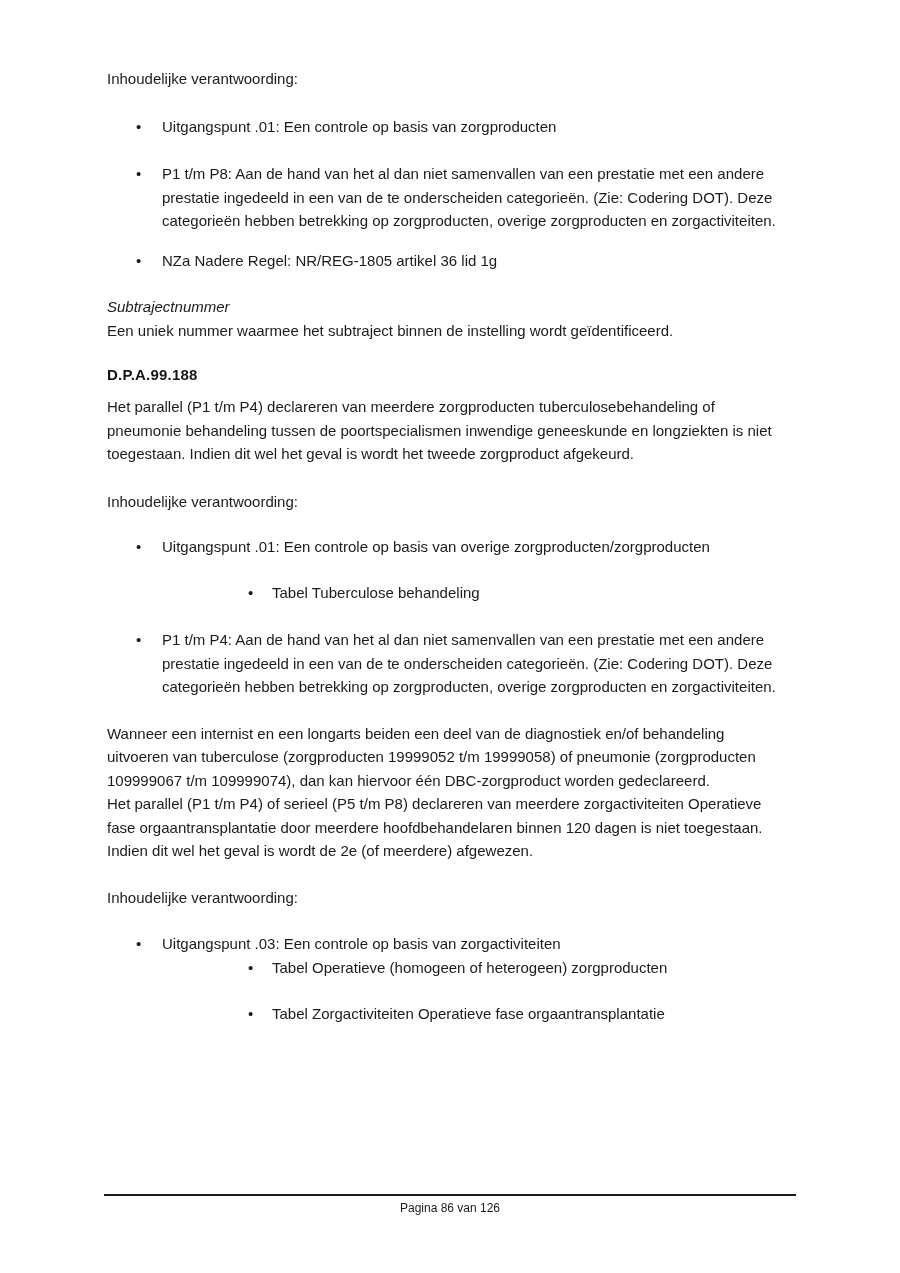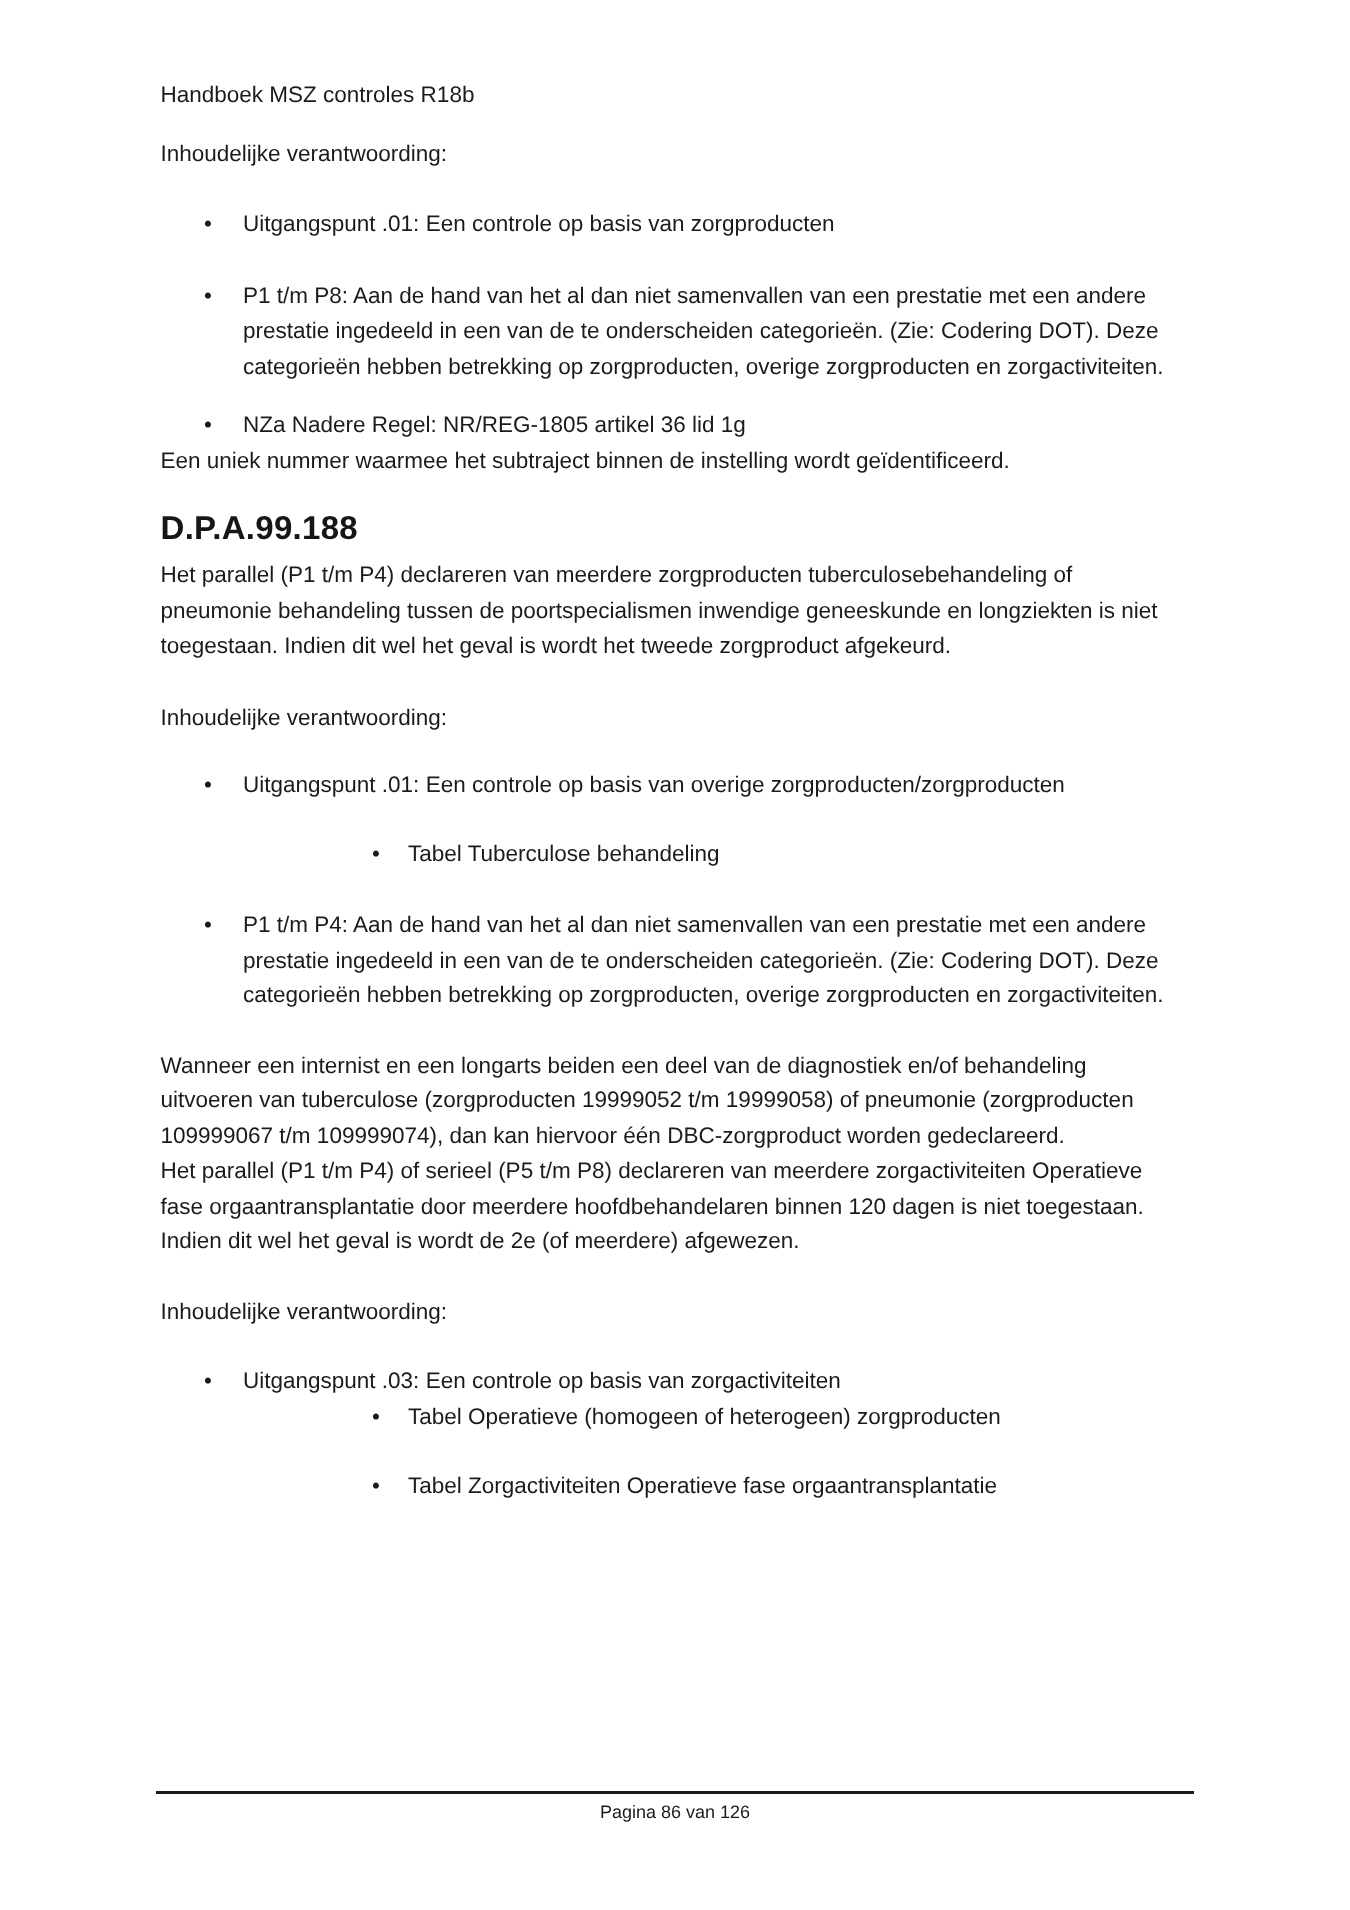--- a/index.html
+++ b/index.html
@@ -33,21 +33,21 @@
     top: 0;
   }
   .li2 { position: relative; padding-left: 165px; }
   .li2::before {
     content: "\2022";
     position: absolute;
     left: 141px;
     top: 0;
   }
   h2 {
-    font-size: 22px;
+    font-size: 15px;
     line-height: 27px;
     font-weight: bold;
     margin: 19px 0 7px 0;
     letter-spacing: 0.2px;
     color: #161616;
   }
   .mt15 { margin-top: 15px; }
   .mt16 { margin-top: 16px; }
   .mt22 { margin-top: 22px; }
   .mt23 { margin-top: 23px; }
@@ -65,30 +65,30 @@
     line-height: 23.5px;
     margin: 1px 0 0 0;
   }
 </style>
 </head>
 <body>
 
 <div class="page">
   <div class="content">
 
-    <p class="hdr">Handboek MSZ controles R18b</p>
 
     <p class="para mt15">Inhoudelijke verantwoording:</p>
 
     <div class="li1 mt24">Uitgangspunt .01: Een controle op basis van zorgproducten</div>
     <div class="li1 mt24">P1 t/m P8: Aan de hand van het al dan niet samenvallen van een prestatie met een andere
 prestatie ingedeeld in een van de te onderscheiden categorieën. (Zie: Codering DOT). Deze
 categorieën hebben betrekking op zorgproducten, overige zorgproducten en zorgactiviteiten.</div>
     <div class="li1 mt16">NZa Nadere Regel: NR/REG-1805 artikel 36 lid 1g</div>
 
+    <p class="term mt23">Subtrajectnummer</p>
     <p class="para">Een uniek nummer waarmee het subtraject binnen de instelling wordt geïdentificeerd.</p>
 
     <h2>D.P.A.99.188</h2>
     <p class="para">Het parallel (P1 t/m P4) declareren van meerdere zorgproducten tuberculosebehandeling of
 pneumonie behandeling tussen de poortspecialismen inwendige geneeskunde en longziekten is niet
 toegestaan. Indien dit wel het geval is wordt het tweede zorgproduct afgekeurd.</p>
 
     <p class="para mt24">Inhoudelijke verantwoording:</p>
 
     <div class="li1 mt22">Uitgangspunt .01: Een controle op basis van overige zorgproducten/zorgproducten</div>

